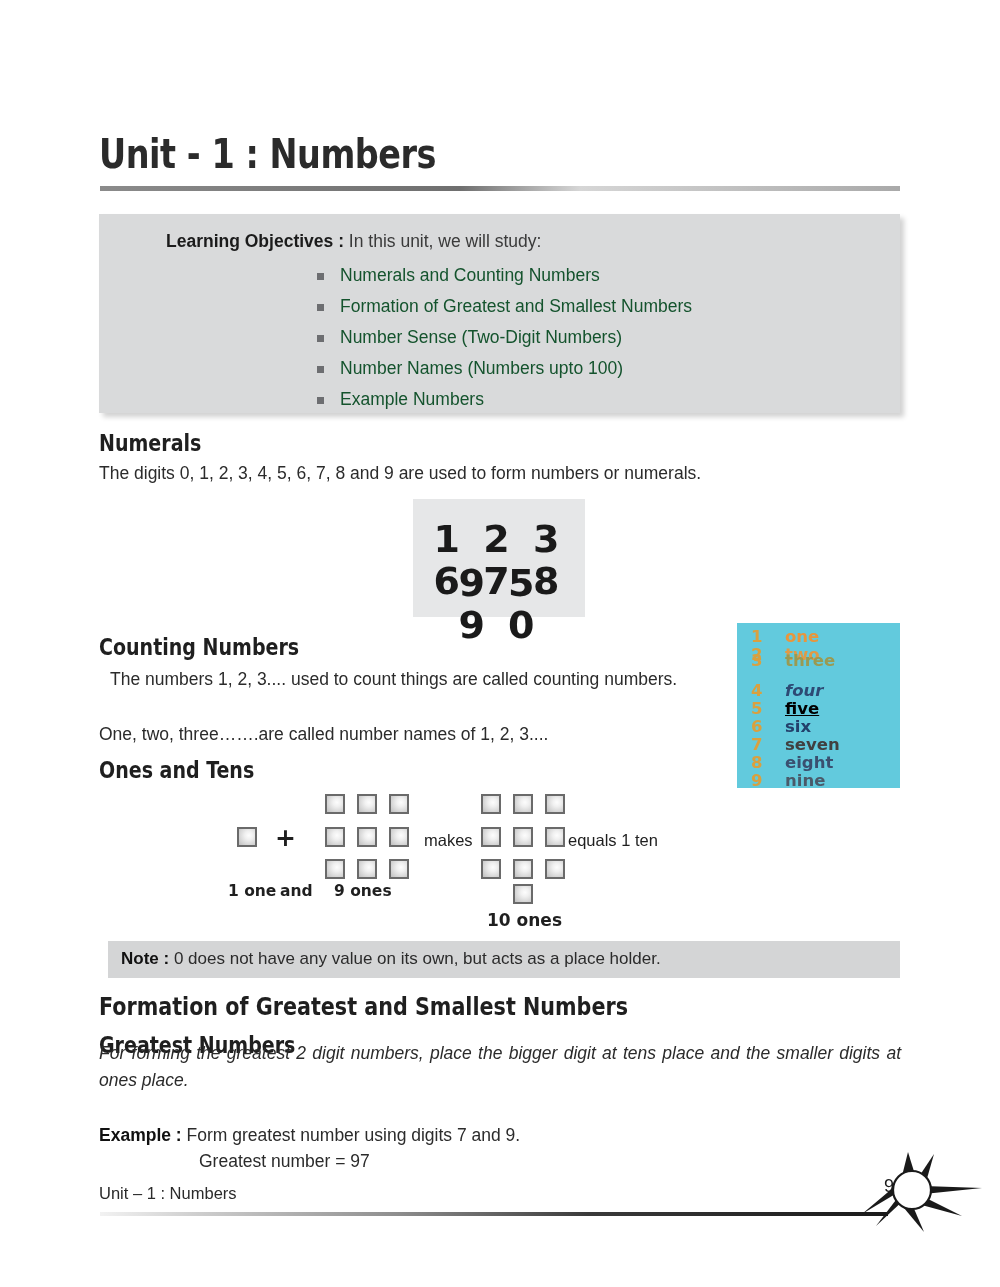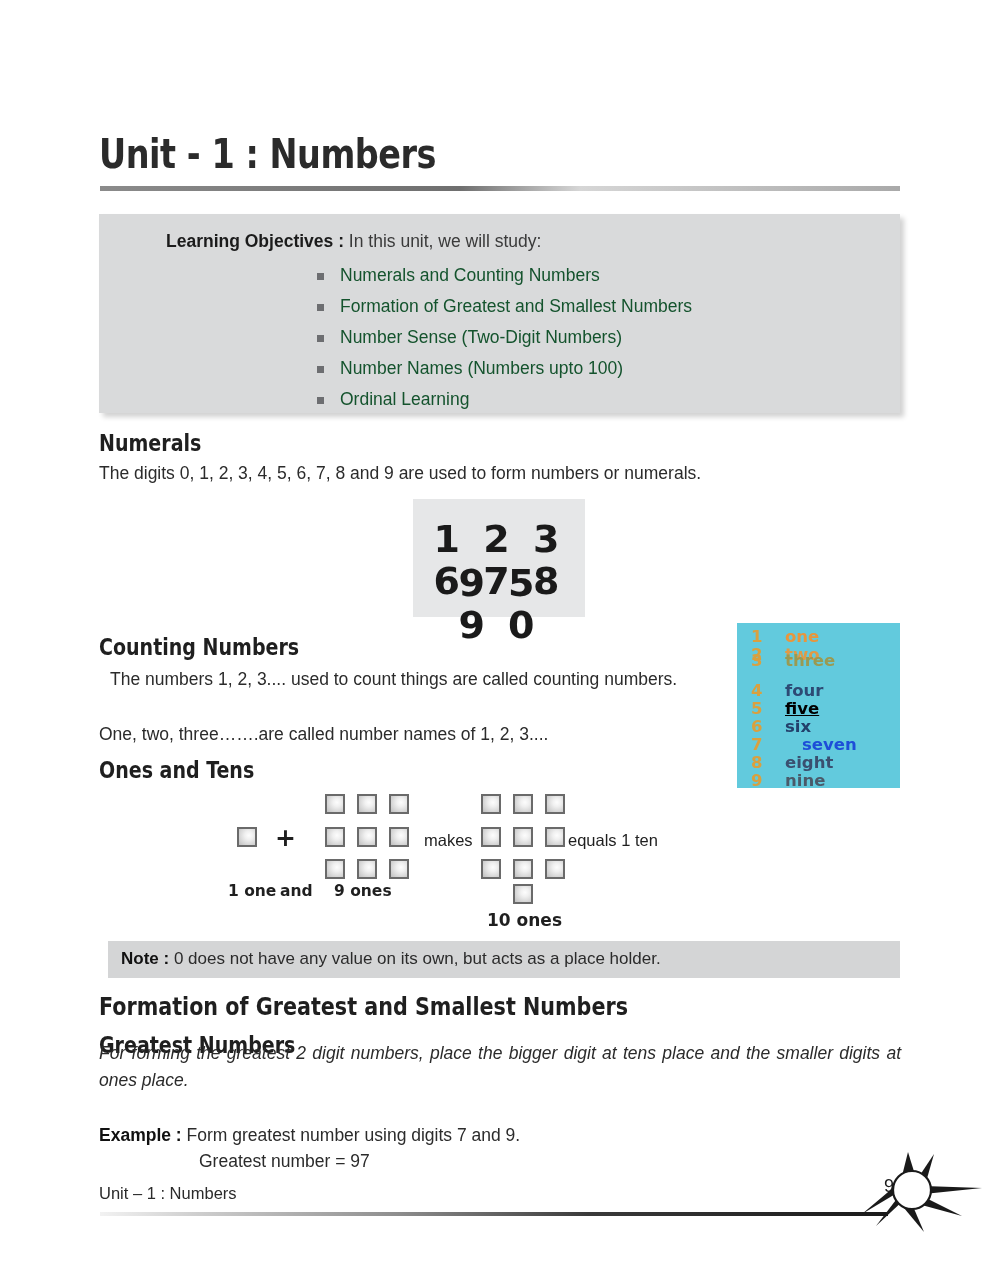--- a/index.html
+++ b/index.html
@@ -256,21 +256,21 @@
   <div class="lo-box">
     <div class="lo-intro">
       <b>Learning Objectives :</b>
       <span>In this unit, we will study:</span>
     </div>
     <ul class="lo-list">
       <li>Numerals and Counting Numbers</li>
       <li>Formation of Greatest and Smallest Numbers</li>
       <li>Number Sense (Two-Digit Numbers)</li>
       <li>Number Names (Numbers upto 100)</li>
-      <li>Ordinal Learning</li>
+      <li>Example Numbers</li>
     </ul>
   </div>
 
   <div class="h-sec" style="left:99px; top:430px; font-size:23px;">Numerals</div>
   <div class="body-text" style="left:99px; top:460px; width:802px;">The digits 0, 1, 2, 3, 4, 5, 6, 7, 8 and 9 are used to form numbers or numerals.</div>
 
   <div class="digits-panel">
     <div class="digits-row r1">1 2 3 9 5</div>
     <div class="digits-row r2">6 7 8 9 0</div>
   </div>
@@ -283,30 +283,30 @@
     <div class="cyan-row" style="top:4px;">
       <span class="num" style="color: rgb(217, 160, 63);">1</span><span style="color: rgb(232, 150, 60);">one</span>
     </div>
     <div class="cyan-row" style="top:22px;">
       <span class="num" style="color: rgb(217, 160, 63);">2</span><span style="color: rgb(224, 154, 70);">two</span>
     </div>
     <div class="cyan-row" style="top:28px;">
       <span class="num" style="color: rgb(217, 160, 63);">3</span><span style="color: rgb(154, 154, 82);">three</span>
     </div>
     <div class="cyan-row" style="top:58px;">
-      <span class="num" style="color: rgb(217, 160, 63);">4</span><span style="color: rgb(45, 74, 116);">four</span>
+      <span class="num" style="color: rgb(217, 160, 63);">4</span><span style="color: rgb(45, 74, 116); font-style: italic;">four</span>
     </div>
     <div class="cyan-row" style="top:76px;">
       <span class="num" style="color: rgb(217, 160, 63);">5</span><span style="color: #000000; text-decoration: underline;">five</span>
     </div>
     <div class="cyan-row" style="top:94px;">
       <span class="num" style="color: rgb(217, 160, 63);">6</span><span style="color: rgb(35, 64, 107);">six</span>
     </div>
     <div class="cyan-row" style="top:112px;">
-      <span class="num" style="color: rgb(217, 160, 63);">7</span><span style="color: #1d4ed8; margin-left: 17px;">seven</span>
+      <span class="num" style="color: rgb(217, 160, 63);">7</span><span style="color: #404040;">seven</span>
     </div>
     <div class="cyan-row" style="top:130px;">
       <span class="num" style="color: rgb(217, 160, 63);">8</span><span style="color: rgb(58, 80, 112);">eight</span>
     </div>
     <div class="cyan-row" style="top:148px;">
       <span class="num" style="color: rgb(217, 160, 63);">9</span><span style="color: rgb(74, 90, 106);">nine</span>
     </div>
   </div>
 
   <div class="h-sec" style="left:99px; top:757px; font-size:23px;">Ones and Tens</div>

